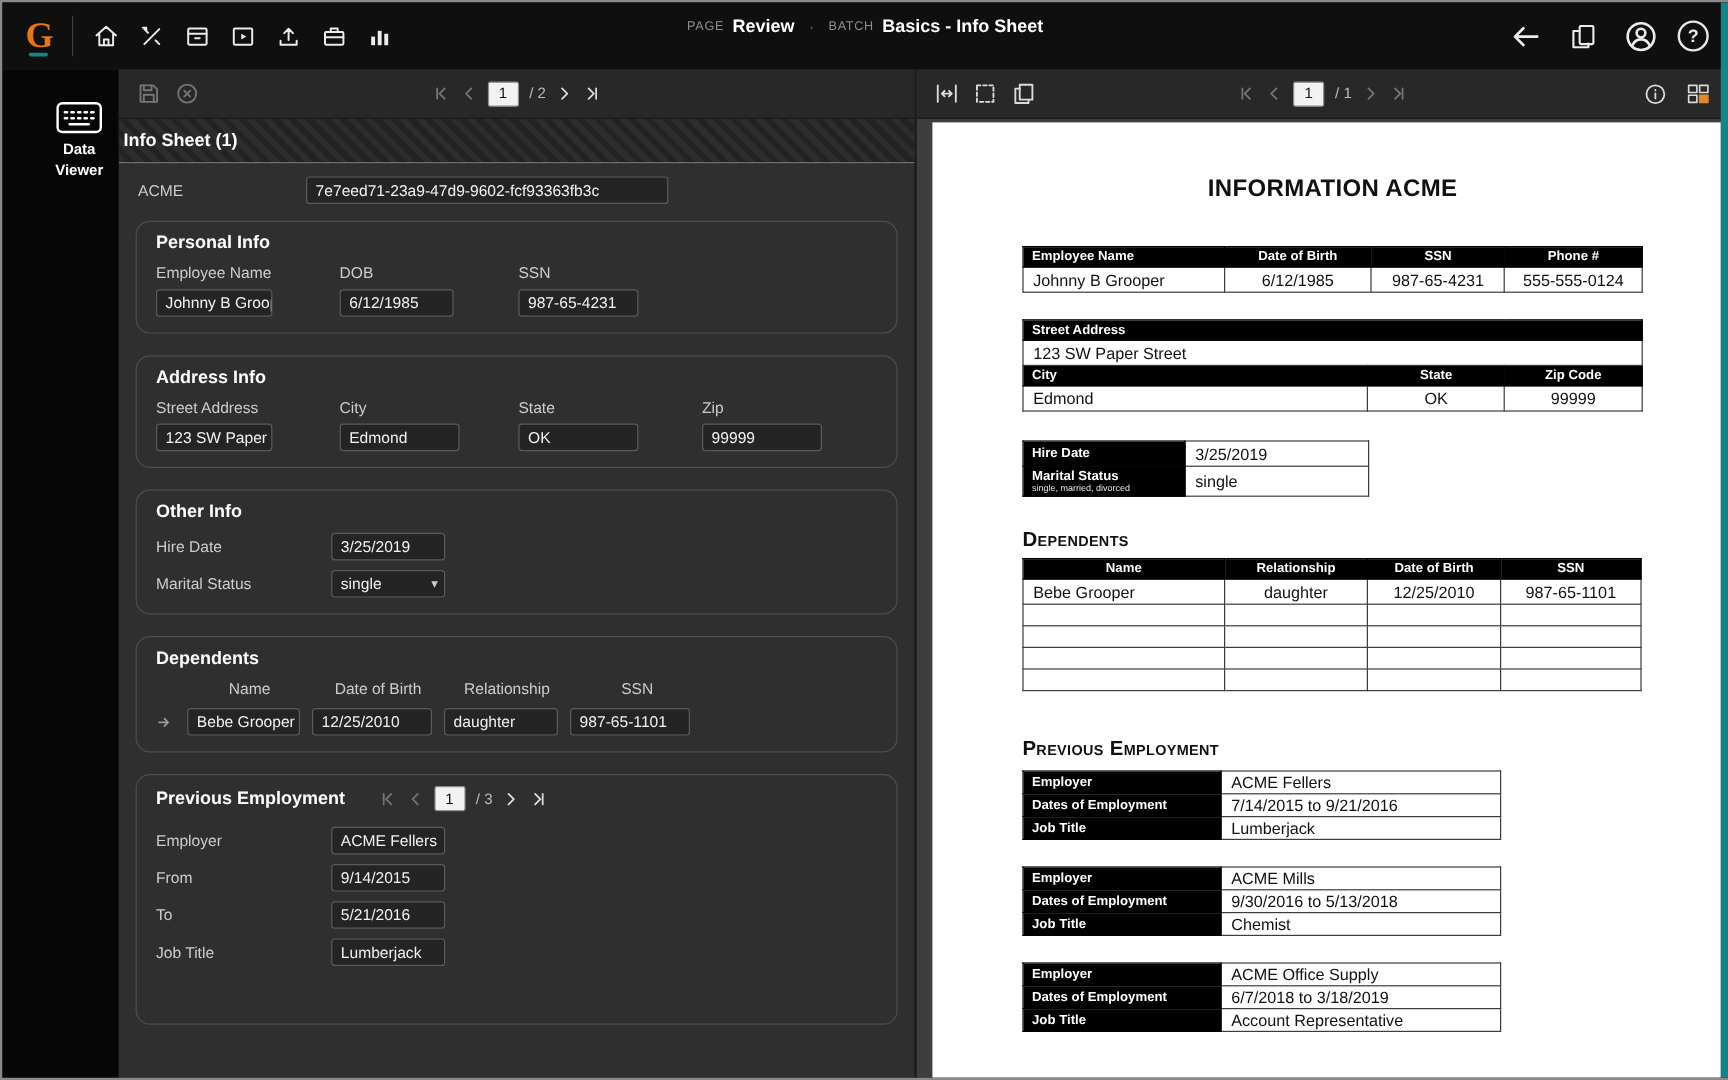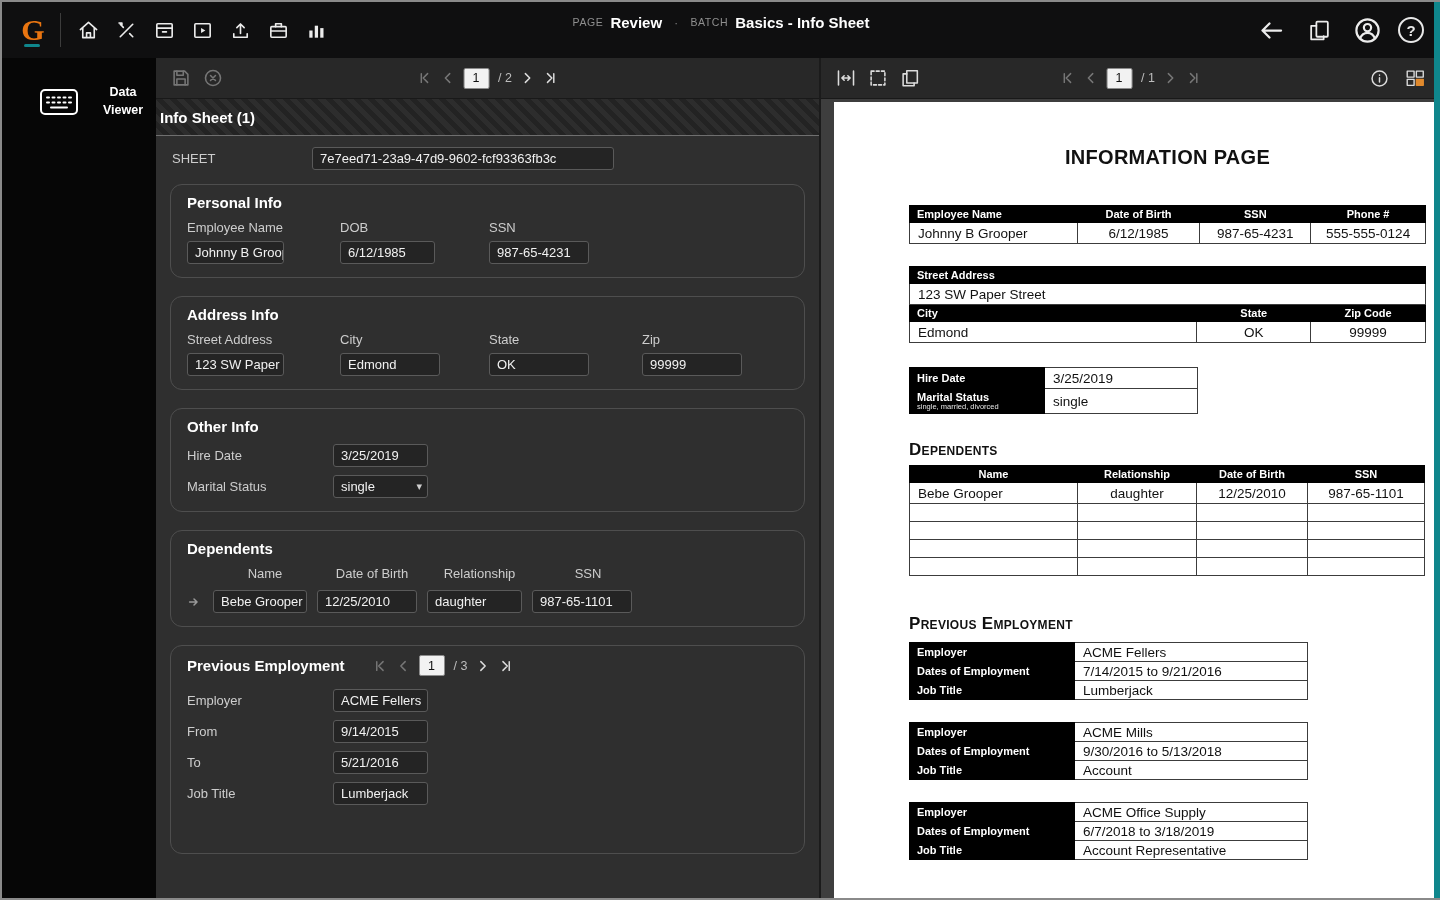--- a/index.html
+++ b/index.html
@@ -25,21 +25,21 @@
   .meta-value { font-size:15px; font-weight:bold; color:#fff; }
   .meta-sep { color:#777; font-size:13px; margin:0 12px; }
   .topbar-right { margin-left:auto; display:flex; align-items:center; gap:14px; }
   .circle-glyph { width:26px; height:26px; border:2px solid #e8e8e8; border-radius:50%;
                   display:flex; align-items:center; justify-content:center; font-size:15px;
                   font-weight:bold; color:#e8e8e8; cursor:pointer; }
 
   
   .main { flex:1; display:flex; min-height:0; }
   .sidebar { flex:0 0 95px; background:#060606; padding-top:14px; }
-  .sidebar-item { display:flex; flex-direction:row; align-items:center; gap:17px;
+  .sidebar-item { display:flex; flex-direction:column; align-items:center; gap:4px;
                   padding:12px 6px 14px; color:#fff; cursor:pointer;margin-left:31px; }
   .sidebar-label { font-size:12.5px; font-weight:bold; text-align:center; line-height:1.4; width:54px; }
 
   
   .panel-toolbar { height:41px; flex:0 0 41px; background:#282828; border-bottom:1px solid #191919;
                    display:flex; align-items:center; padding:0 14px; position:relative; }
   .toolbar-left { display:flex; gap:10px; }
   .toolbar-right { margin-left:auto; display:flex; gap:14px; align-items:center; }
   .tool-ic { color:#c3c3c3; cursor:pointer; display:flex; align-items:center; }
   .dim { color:#767676 !important; }
@@ -248,21 +248,21 @@
             </span>
         </div>
       </div>
 
       <div class="form-scroll">
         <div class="sheet-header">
           <span>Info Sheet (1)</span>
         </div>
 
         <div class="guid-row">
-          <span class="flabel">SHEET</span>
+          <span class="flabel">ACME</span>
           <div class="tbox w302">7e7eed71-23a9-47d9-9602-fcf93363fb3c</div>
         </div>
 
         <div class="section">
           <div class="section-title">Personal Info</div>
           <div class="fgrid">
             <div class="fcol">
               <span class="flabel">Employee Name</span>
               <div class="tbox w97">Johnny B Grooper</div>
             </div>
@@ -440,21 +440,21 @@
                 <rect x="13.5" y="4.5" width="7.5" height="6.5"></rect>
                 <rect x="3.5" y="13.5" width="7.5" height="6.5"></rect>
                 <rect x="13.5" y="13.5" width="7.5" height="6.5" fill="#e0892d" stroke="#e0892d"></rect>
               </svg>
           </span>
         </div>
       </div>
 
       <div class="doc-area">
         <div class="page">
-          <div class="doc-title">INFORMATION PAGE</div>
+          <div class="doc-title">INFORMATION ACME</div>
 
           <table class="doc t-personal">
             <tbody>
                 <tr>
               <th class="w168 th-l">Employee Name</th>
               <th class="w123">Date of Birth</th>
               <th class="w111">SSN</th>
               <th class="w115">Phone #</th>
             </tr>
             <tr>
@@ -569,21 +569,21 @@
                 <tr>
               <th class="w165">Employer</th>
               <td class="w233">ACME Mills</td>
             </tr>
             <tr>
               <th>Dates of Employment</th>
               <td>9/30/2016 to 5/13/2018</td>
             </tr>
             <tr>
               <th>Job Title</th>
-              <td>Account</td>
+              <td>Chemist</td>
             </tr>
           </tbody>
             </table>
 
           <table class="doc emp-doc">
             <tbody>
                 <tr>
               <th class="w165">Employer</th>
               <td class="w233">ACME Office Supply</td>
             </tr>

